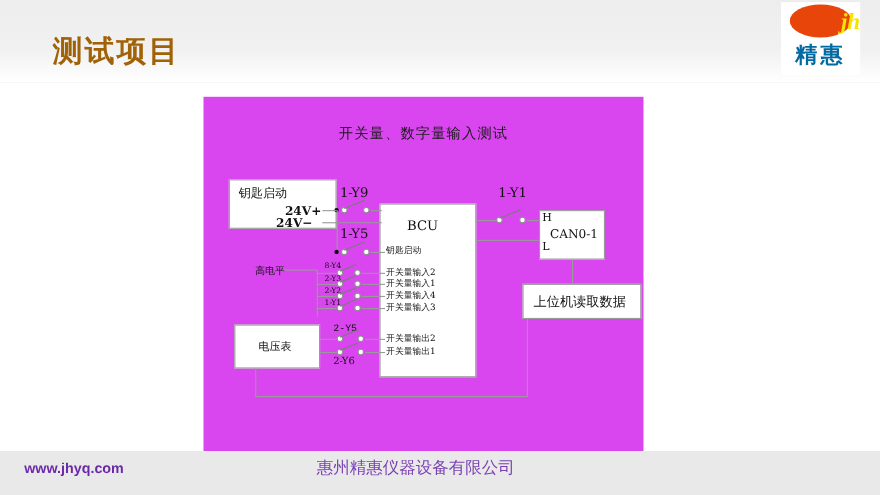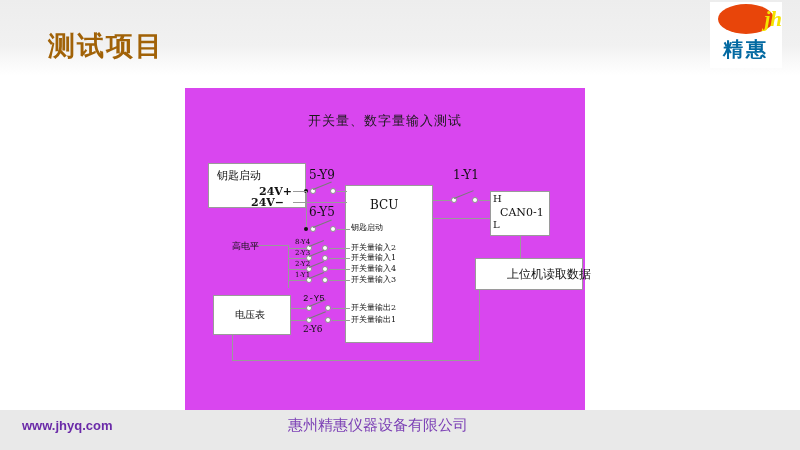--- a/index.html
+++ b/index.html
@@ -136,40 +136,40 @@
 
   <div class="dbox" style="left:160px;top:97px;width:88px;height:158px;"></div>
   <div class="dlabel" style="left:185px;top:110px;font-size:12px;">BCU</div>
 
   <div class="dbox" style="left:305px;top:103px;width:60px;height:45px;"></div>
   <div class="dlabel" style="left:308px;top:105px;font-size:10px;">H</div>
   <div class="dlabel" style="left:315px;top:118px;font-size:11px;">CAN0-1</div>
   <div class="dlabel" style="left:308px;top:131px;font-size:10px;">L</div>
 
   <div class="dbox" style="left:290px;top:170px;width:108px;height:32px;"></div>
-  <div class="dlabel" style="left:300px;top:178px;font-size:12px;margin-left:22px;">上位机读取数据</div>
+  <div class="dlabel" style="left:300px;top:178px;font-size:12px;">上位机读取数据</div>
 
   <div class="dbox" style="left:28px;top:207px;width:78px;height:40px;"></div>
   <div class="dlabel" style="left:50px;top:220px;font-size:10px;">电压表</div>
 
   <div class="dlabel" style="left:47px;top:152px;font-size:9px;">高电平</div>
 
-  <div class="relay-tag" style="left:124px;top:80px;font-size:12px;">5-Y9</div>
+  <div class="relay-tag" style="left:124px;top:80px;font-size:12px;">1-Y9</div>
   <div class="node" style="left:119px;top:101px;"></div>
   <div class="contact" style="left:125px;top:100px;"></div>
   <div class="contact" style="left:145px;top:100px;"></div>
   <div class="blade" style="left:128px;top:101px;width:20px;"></div>
   <div class="wire wh" style="left:152px;top:103px;width:10px;"></div>
   <div class="wire wh" style="left:108px;top:103px;width:13px;"></div>
 
   <div class="wire wh" style="left:108px;top:114px;width:54px;"></div>
 
   <div class="wire wv" style="left:121px;top:103px;height:38px;"></div>
 
-  <div class="relay-tag" style="left:124px;top:117px;font-size:12px;">6-Y5</div>
+  <div class="relay-tag" style="left:124px;top:117px;font-size:12px;">1-Y5</div>
   <div class="node" style="left:119px;top:139px;"></div>
   <div class="contact" style="left:125px;top:138px;"></div>
   <div class="contact" style="left:145px;top:138px;"></div>
   <div class="blade" style="left:128px;top:139px;width:20px;"></div>
   <div class="wire wh" style="left:152px;top:141px;width:13px;"></div>
   <div class="dlabel" style="left:166px;top:134px;font-size:8px;">钥匙启动</div>
 
   <div class="wire wh" style="left:73px;top:157px;width:30px;"></div>
   <div class="wire wv" style="left:103px;top:157px;height:43px;"></div>
 

